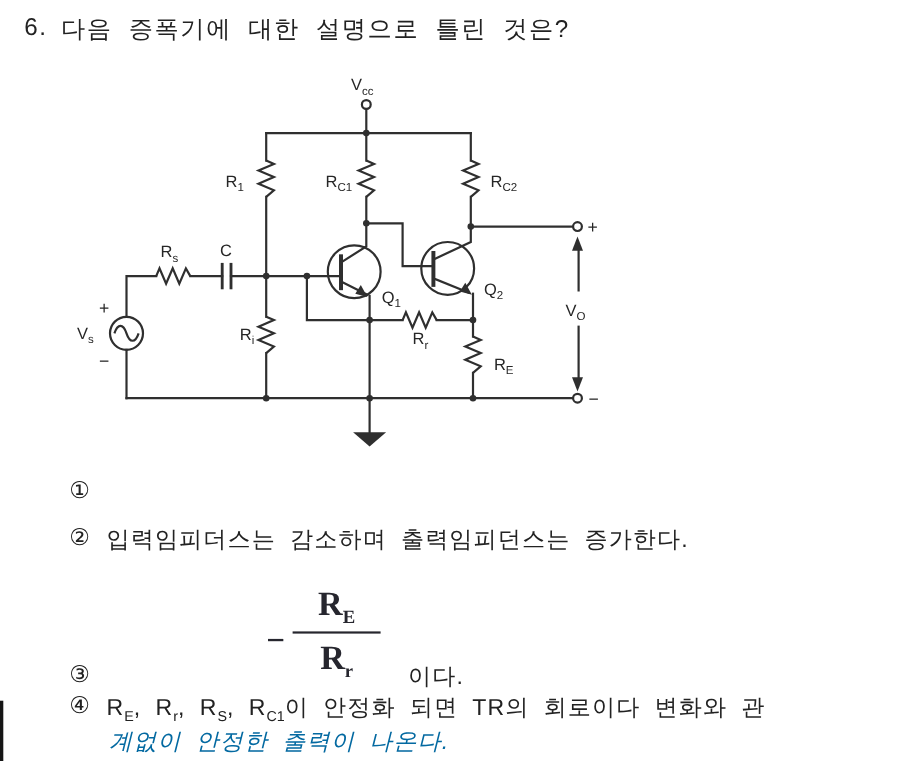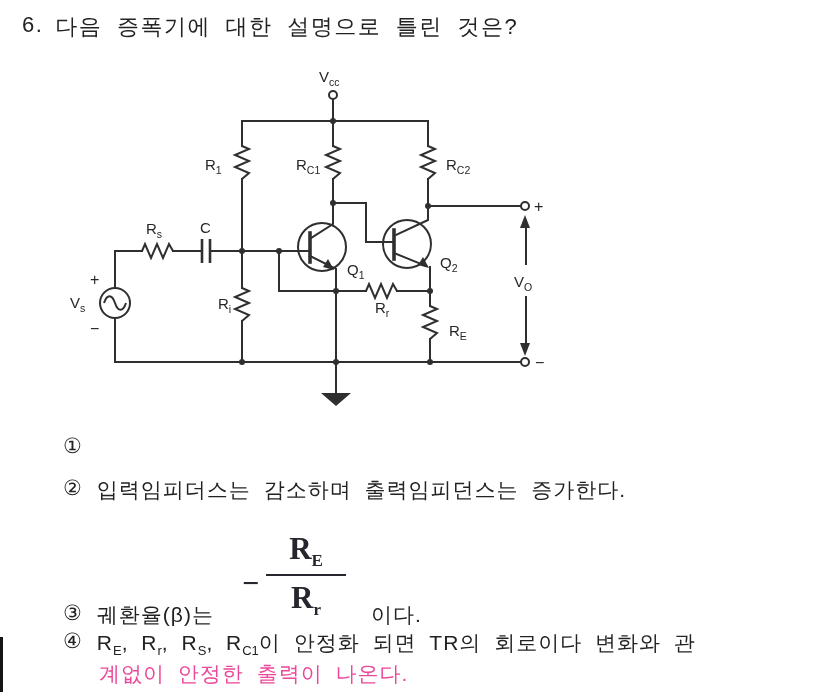--- a/index.html
+++ b/index.html
@@ -32,21 +32,21 @@
 
   .opt {
     position:absolute; font-size:21px; letter-spacing:1px; word-spacing:6px;
     display:flex; gap:14px; color:#222; white-space:nowrap;
   }
   .opt1 { left:63px; top:434px; }
   .opt2 { left:63px; top:476px; }
   .opt3-pre  { left:63px; top:601px; }
   .opt3-post { left:360px; top:601px; position:absolute; font-size:21px; letter-spacing:1px; color:#222;margin-left:11px; }
   .opt4a { left:63px; top:629px; }
-  .opt4b { position:absolute; left:99px; top:660px; font-size:21px; letter-spacing:1px; word-spacing:6px; color:#ec4899; }
+  .opt4b { position:absolute; left:99px; top:660px; font-size:21px; letter-spacing:1px; word-spacing:6px; color:#0369a1;font-style:italic; }
 
   .minus {
     position:absolute; left:242px; top:566px;
     font-size:30px; font-weight:bold; color:#26262e;
     font-family:"Liberation Serif", serif;
   }
   .frac {
     position:absolute; left:266px; top:531px; width:80px;
     text-align:center; font-family:"Liberation Serif", serif;
     font-weight:bold; color:#26262e;
@@ -194,21 +194,20 @@
     <span>①</span>
   </div>
 
   <div class="opt opt2">
     <span>②</span>
     <span>입력임피더스는 감소하며 출력임피던스는 증가한다.</span>
   </div>
 
   <div class="opt opt3-pre">
     <span>③</span>
-    <span>궤환율(β)는</span>
   </div>
   <div class="minus">−</div>
   <div class="frac">
     <div class="num"><span>R</span><sub>E</sub></div>
     <div class="bar"></div>
     <div class="den"><span>R</span><sub>r</sub></div>
   </div>
   <div class="opt3-post">이다.</div>
 
   <div class="opt opt4a">

